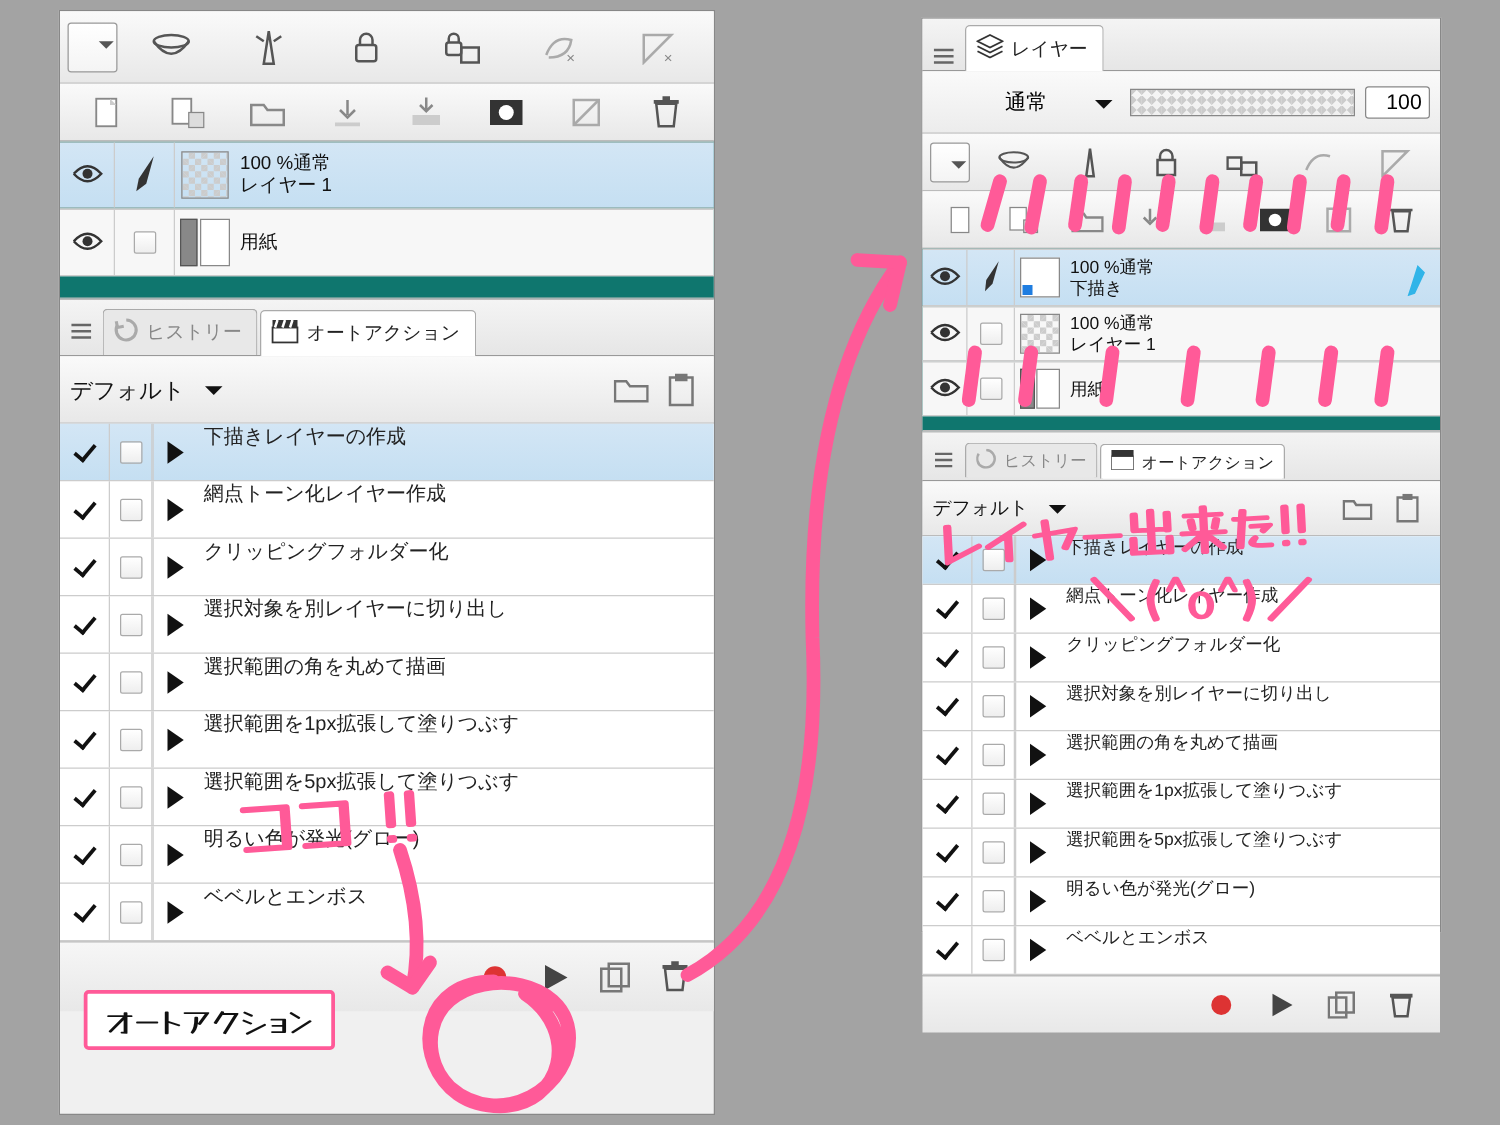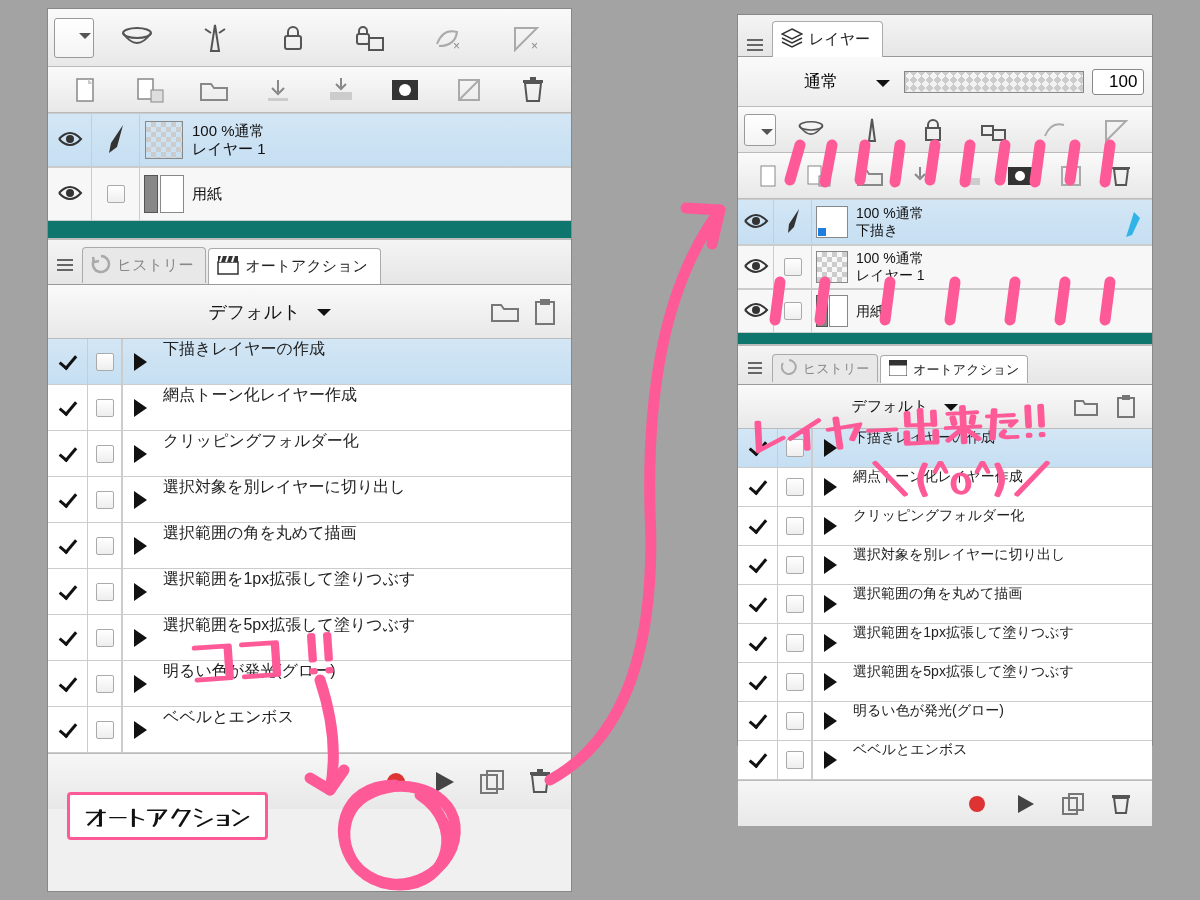--- a/index.html
+++ b/index.html
@@ -105,21 +105,21 @@
   }
 
   
   .action-header {
     display:flex;align-items:center;
     background:linear-gradient(#fafafa,#e8e8e8);
     border-bottom:1px solid #bbb;
     height:54px; padding:0 8px;
   }
   .dropdown {
-    flex:1; display:flex;align-items:center;justify-content:center;
+    flex:1; display:flex;align-items:center;justify-content:flex-start;
     font-size:18px; color:#111; position:relative;
   }
   .dropdown::after {
     content:""; border:7px solid transparent;border-top-color:#111;
     margin-left:16px; transform:translateY(4px);
   }
   .hdr-btn { width:36px;height:36px;display:flex;align-items:center;justify-content:center;margin-left:4px;color:#666; }
 
   
   .action-list { background:#fff; }

